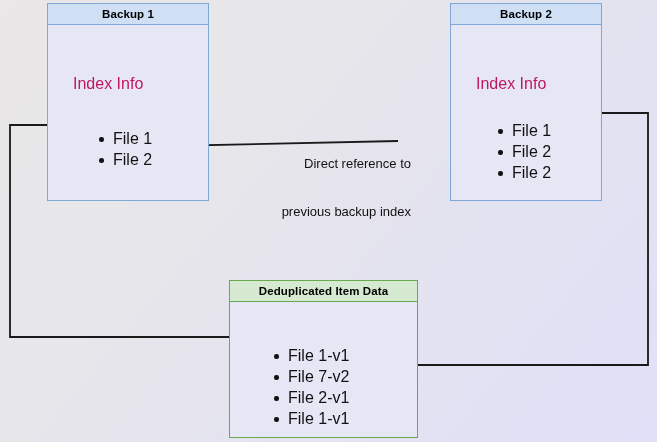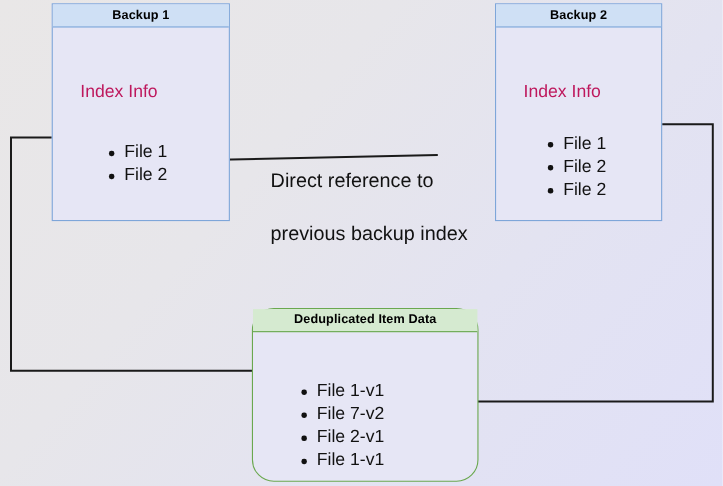--- a/index.html
+++ b/index.html
@@ -82,24 +82,24 @@
     position: absolute;
     left: 2px;
     top: 9px;
     width: 4.5px;
     height: 4.5px;
     border-radius: 50%;
     background: #111;
   }
   .edge-label {
     position: absolute;
-    font-size: 18px;
+    font-size: 13px;
     line-height: 16px;
     color: #111;
-    text-align: left;
+    text-align: right;
     white-space: pre;
   }
 </style>
 </head>
 <body>
 
 <div id="canvas">
 
   <svg class="svg-layer" viewBox="0 0 657 442" width="657" height="442">
     <defs>
@@ -138,21 +138,21 @@
     <div class="node-body">
       <div class="subtitle" style="left:25px; top:50px;">Index Info</div>
       <ul class="item-list" style="left:45px; top:95px;">
         <li>File 1</li>
         <li>File 2</li>
         <li>File 2</li>
       </ul>
     </div>
   </div>
 
-  <div class="node green" style="left:229px; top:280px; width:206px; height:158px;border-radius:20px;">
+  <div class="node green" style="left:229px; top:280px; width:189px; height:158px;">
     <div class="node-header">Deduplicated Item Data</div>
     <div class="node-body">
       <ul class="item-list" style="left:42px; top:43px;">
         <li>File 1-v1</li>
         <li>File 7-v2</li>
         <li>File 2-v1</li>
         <li>File 1-v1</li>
       </ul>
     </div>
   </div>

